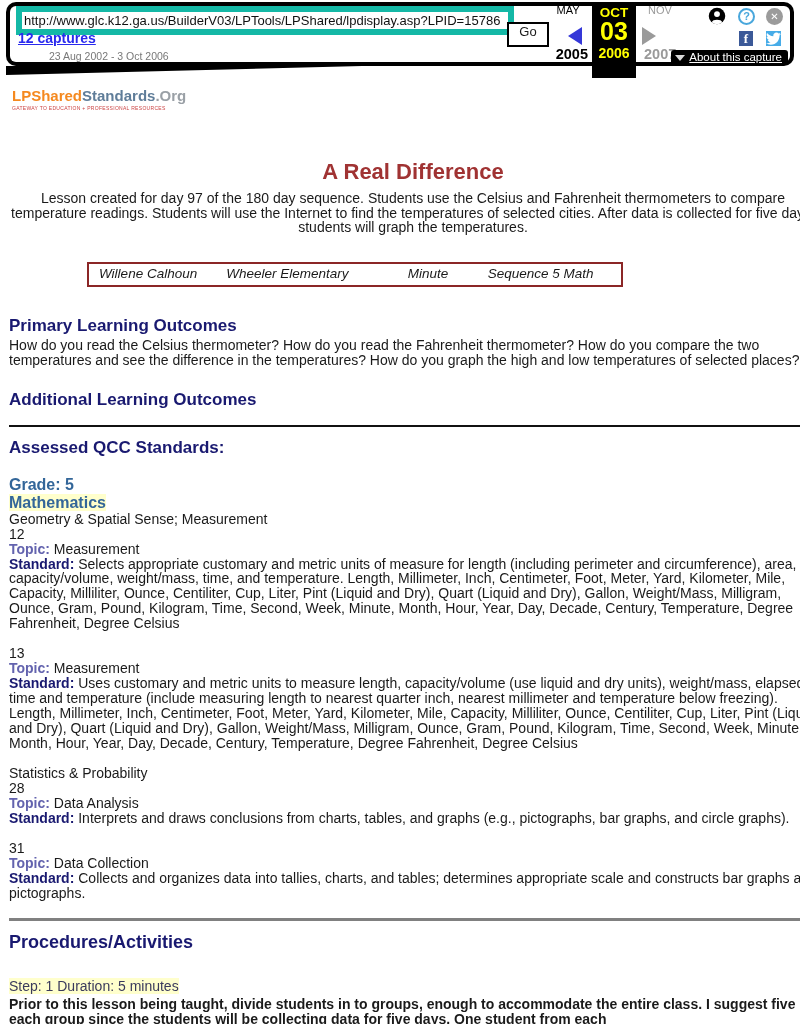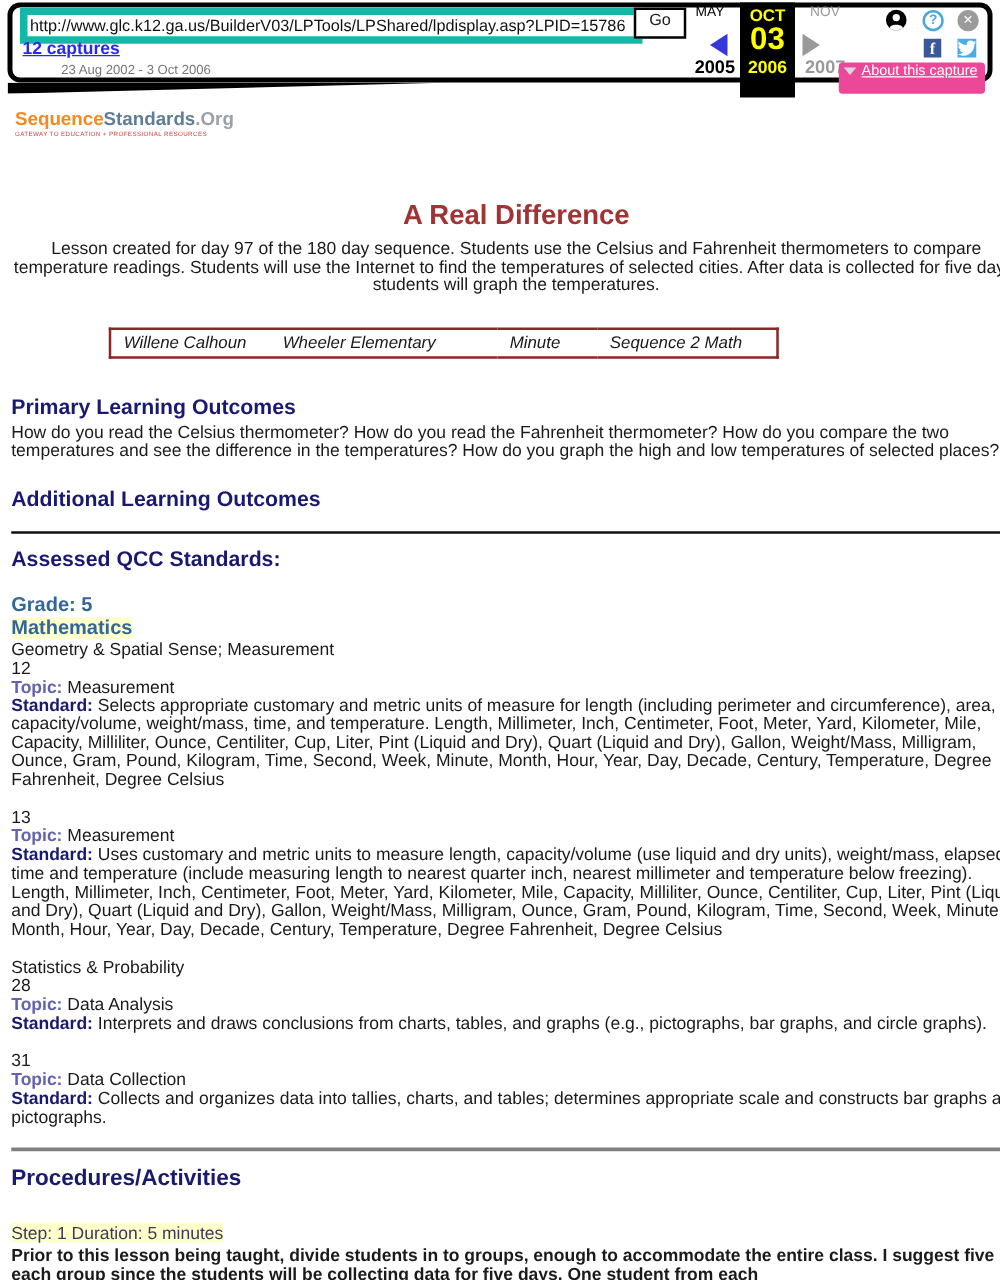--- a/index.html
+++ b/index.html
@@ -5,21 +5,21 @@
   html,body{margin:0;padding:0;}
   body{
     width:800px;height:1024px;overflow:hidden;background:#ffffff;
     font-family:"Liberation Sans","DejaVu Sans",sans-serif;color:#1a1a1a;
   }
   
   .wb-toolbar{margin:2px 6px 0 6px;background:#000;border-radius:10px;padding:4px;height:56px;}
   .wb-inner{position:relative;background:#fff;border-radius:6px;height:100%;}
   .wb-url{position:absolute;left:6px;top:0;width:482px;height:17px;border:6px solid #14b8a6;
     font-family:"Liberation Sans",sans-serif;font-size:13px;padding:0 2px;color:#111;overflow:hidden;white-space:nowrap;}
-  .wb-go{position:absolute;left:497px;top:0;width:38px;height:21px;border:2px solid #000;background:#fff;
+  .wb-go{position:absolute;left:497px;top:16px;width:38px;height:21px;border:2px solid #000;background:#fff;
     font-size:13px;line-height:15px;text-align:center;cursor:pointer;}
   .wb-captures{position:absolute;left:8px;top:24px;font-size:14px;font-weight:bold;color:#2929ee;text-decoration:underline;cursor:pointer;}
   .wb-range{position:absolute;left:8px;top:44px;font-size:10.5px;color:#787878;margin-left:31px;}
   .wb-month{position:absolute;top:-2px;width:44px;text-align:center;font-size:11px;font-weight:normal;}
   .wb-prevmonth{left:536px;color:#000;}
   .wb-nextmonth{left:628px;color:#9a9a9a;}
   .wb-daycol{position:absolute;left:582px;top:-4px;width:44px;height:76px;background:#000;text-align:center;color:#ffff00;}
   .wb-daycol .m{font-size:13.5px;font-weight:bold;margin-top:3px;}
   .wb-daycol .d{font-size:25px;font-weight:bold;line-height:23px;}
   .wb-daycol .y{font-size:14px;font-weight:bold;margin-top:2px;}
@@ -30,22 +30,22 @@
   .wb-arrow-left{left:558px;top:21px;border-top:9px solid transparent;border-bottom:9px solid transparent;border-right:14px solid #3538d8;}
   .wb-arrow-right{left:632px;top:21px;border-top:9px solid transparent;border-bottom:9px solid transparent;border-left:14px solid #9a9a9a;}
   .wb-user{position:absolute;right:64px;top:1px;width:18px;height:18px;cursor:pointer;}
   .wb-help{position:absolute;right:35px;top:2px;width:13px;height:13px;border:2px solid #49a7dc;border-radius:50%;
     color:#49a7dc;font-weight:bold;font-size:11px;line-height:13px;text-align:center;cursor:pointer;}
   .wb-close{position:absolute;right:7px;top:2px;width:17px;height:17px;background:#9b9b9b;border-radius:50%;
     color:#fff;font-weight:bold;font-size:10px;line-height:17px;text-align:center;cursor:pointer;}
   .wb-fb{position:absolute;right:37px;top:25px;width:14px;height:15px;background:#3b5998;color:#fff;
     font-family:"Liberation Serif",serif;font-weight:bold;font-size:13px;line-height:15px;text-align:center;cursor:pointer;}
   .wb-tw{position:absolute;right:9px;top:25px;width:15px;height:15px;background:#47ace8;cursor:pointer;}
-  .wb-about{position:absolute;right:2px;top:44px;background:#ec4899;color:#fff;border-radius:3px;
-    font-size:11.5px;padding:1px 6px 12px 4px;cursor:pointer;white-space:nowrap;}
+  .wb-about{position:absolute;right:2px;top:44px;background:#000000;color:#fff;border-radius:3px;
+    font-size:11.5px;padding:1px 6px 2px 4px;cursor:pointer;white-space:nowrap;}
   .wb-about .lbl{text-decoration:underline;}
   .wb-tri{display:inline-block;width:0;height:0;border-left:5px solid transparent;border-right:5px solid transparent;
     border-top:6px solid #d9d9d9;margin-right:4px;}
   .wb-wedge{margin-left:6px;width:356px;height:9px;background:#000;clip-path:polygon(0 0,100% 0,0 100%);}
   
   .logo{margin:12px 0 0 12px;cursor:pointer;display:inline-block;}
   .logo-l1{font-size:15px;font-weight:bold;}
   .lg-orange{color:#f5891f;}
   .lg-blue{color:#5f7d99;}
   .lg-gray{color:#9aa0a6;}
@@ -121,35 +121,35 @@
     </div>
     <div class="wb-about">
       <span class="wb-tri"></span><span class="lbl">About this capture</span>
     </div>
   </div>
 </div>
 <div class="wb-wedge"></div>
 
 
 <div class="logo">
-  <div class="logo-l1"><span class="lg-orange">Sequence</span><span class="lg-blue">Standards</span><span class="lg-gray">.Org</span></div>
+  <div class="logo-l1"><span class="lg-orange">LPShared</span><span class="lg-blue">Standards</span><span class="lg-gray">.Org</span></div>
   <div class="logo-tag">GATEWAY TO EDUCATION + PROFESSIONAL RESOURCES</div>
 </div>
 
 <div class="page">
   <div class="title">A Real Difference</div>
   <p class="desc">Lesson created for day 97 of the 180 day sequence. Students use the Celsius and Fahrenheit thermometers to compare temperature readings. Students will use the Internet to find the temperatures of selected cities. After data is collected for five days, students will graph the temperatures.</p>
 
   <table class="info-table">
     <tbody>
         <tr>
       <td style="width:24%">Willene Calhoun</td>
       <td style="width:34%">Wheeler Elementary</td>
       <td style="width:15%">Minute</td>
-      <td style="width:27%">Sequence 2 Math</td>
+      <td style="width:27%">Sequence 5 Math</td>
     </tr>
   </tbody>
     </table>
 
   <h2 class="h-primary">Primary Learning Outcomes</h2>
   <p class="p-primary">How do you read the Celsius thermometer? How do you read the Fahrenheit thermometer? How do you compare the two temperatures and see the difference in the temperatures? How do you graph the high and low temperatures of selected places?</p>
 
   <h2 class="h-additional">Additional Learning Outcomes</h2>
 
   <hr class="hr-dark">

